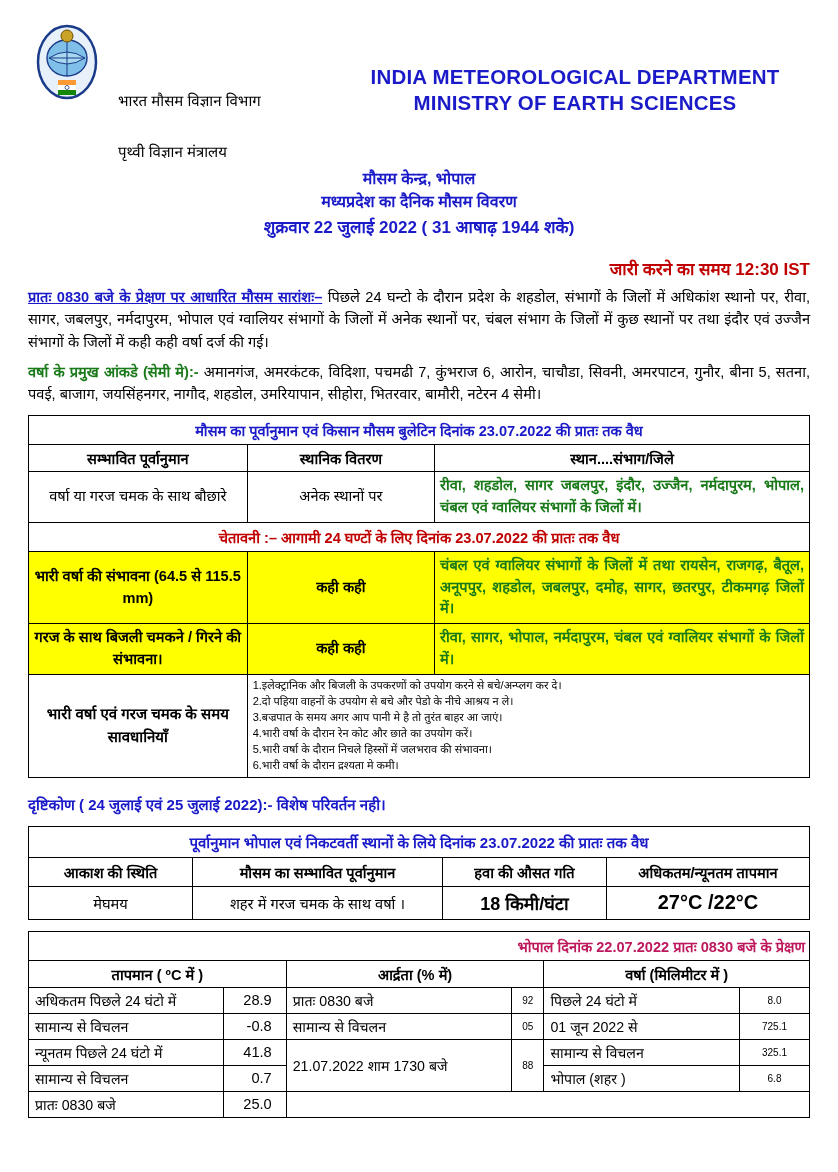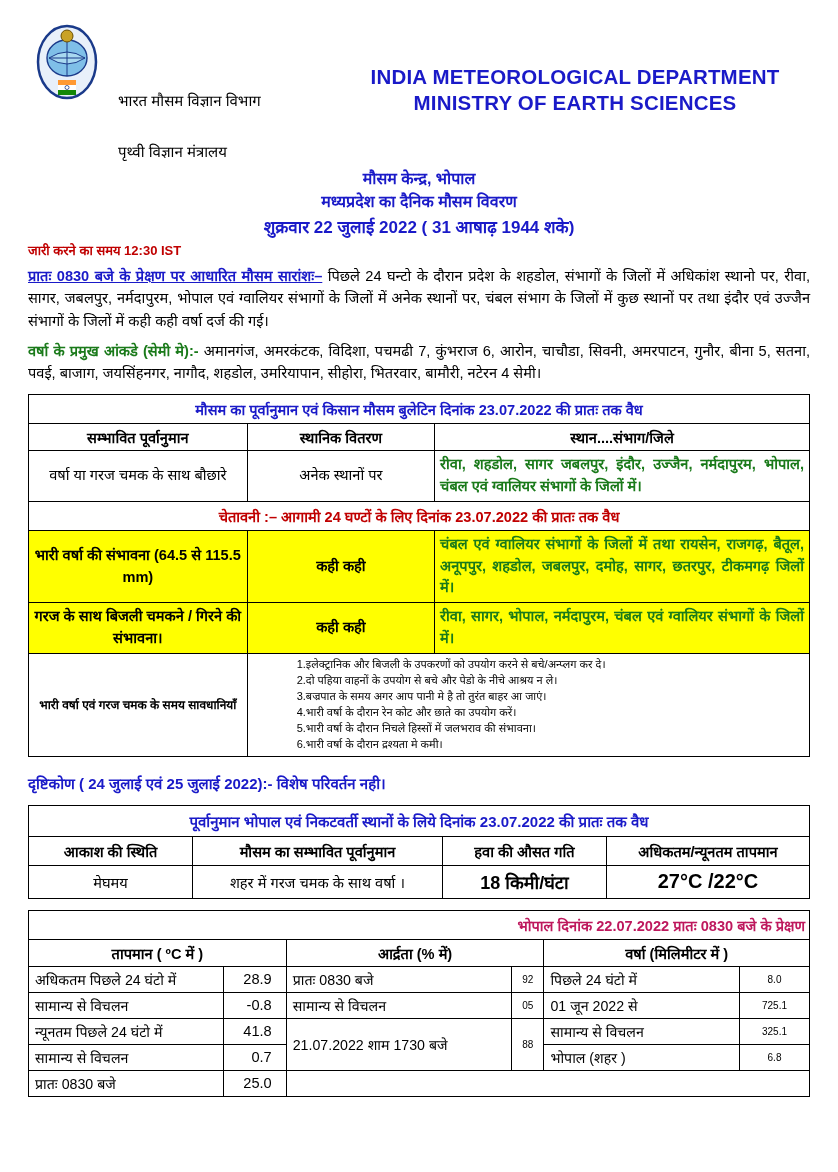--- a/index.html
+++ b/index.html
@@ -21,42 +21,42 @@
   .hindi-dept { flex: 0 0 210px; padding-top: 44px; font-size: 15px; line-height: 1.5; color:#000; }
   .hindi-dept div { white-space: nowrap; margin-top: 28px; }
   .imd-title { flex: 1; text-align: center; padding-top: 46px; }
   .imd-title .l1 { font-size: 20.5px; font-weight: bold; color: #1a1ac8; letter-spacing: .2px; line-height:1.25;}
   .imd-title .l2 { font-size: 20.5px; font-weight: bold; color: #1a1ac8; letter-spacing: .2px; line-height:1.25;}
 
   .center-block { text-align:center; margin-top: 4px; }
   .center-block .c1 { font-size: 16px; font-weight: bold; color:#1a1ac8; line-height: 1.45; }
   .center-block .c2 { font-size: 16px; font-weight: bold; color:#1a1ac8; line-height: 1.45; }
   .center-block .c3 { font-size: 17px; font-weight: bold; color:#1a1ac8; line-height: 1.5; margin-top:2px;}
-  .issue-time { font-size: 13px; font-weight: bold; color: #c00000; margin-top: 0; }
+  .issue-time { text-align: right; font-size: 17px; font-weight: bold; color: #c00000; margin-top: 16px; }
 
   
   .para { font-size: 14.6px; line-height: 1.55; text-align: justify; margin-top: 6px; }
   .para .lead { color:#1a1ac8; font-weight: bold; text-decoration: underline; }
   .para2 { font-size: 14.6px; line-height: 1.55; text-align: justify; margin-top: 7px; }
   .para2 .lead2 { color:#1a7a1a; font-weight: bold; }
 
   
   table { border-collapse: collapse; width: 100%; }
   .t1 { margin-top: 9px; border: 1.6px solid #000; }
   .t1 td, .t1 th { border: 1.2px solid #000; padding: 3px 5px; vertical-align: middle; }
   .hdr-row td { text-align:center; font-weight:bold; font-size:14.6px; color:#1a1ac8; padding:4px 16px; }
   .sub-hdr td { text-align:center; font-weight:bold; font-size:14.6px; padding:3px 4px; }
   .cell-center { text-align:center; }
   .green { color:#1a7a1a; font-weight:bold; }
   .warn-row td { text-align:center; font-weight:bold; font-size:14.6px; color:#c00000; padding:4px; }
   .yellow { background:#ffff00; }
   .c-wrap { font-size:14.6px; line-height:1.5; }
   .precau-list { font-size: 11px; line-height: 1.45; padding: 3px 4px; }
-  .precau-list div { white-space: nowrap; margin-left: 44px; }
-  .precau-title { text-align:center; font-weight:bold; font-size:12px; line-height:1.5; }
+  .precau-list div { white-space: nowrap; }
+  .precau-title { text-align:center; font-weight:bold; font-size:15px; line-height:1.5; }
 
   .outlook { font-size: 15px; font-weight: bold; color:#1a1ac8; margin-top: 16px; }
 
   .t2 { margin-top: 12px; border: 1.6px solid #000; }
   .t2 td { border: 1.2px solid #000; padding: 4px 5px; text-align:center; }
   .t2 .t2hdr { font-weight: bold; font-size: 15px; color:#1a1ac8; padding: 5px; }
   .t2 .t2sub { font-weight: bold; font-size: 14.6px; }
   .t2 .t2val { font-size: 14.6px; }
   .t2 .big { font-size: 18px; font-weight:bold; }
   .t2 .big2 { font-size: 20px; font-weight:bold; }

